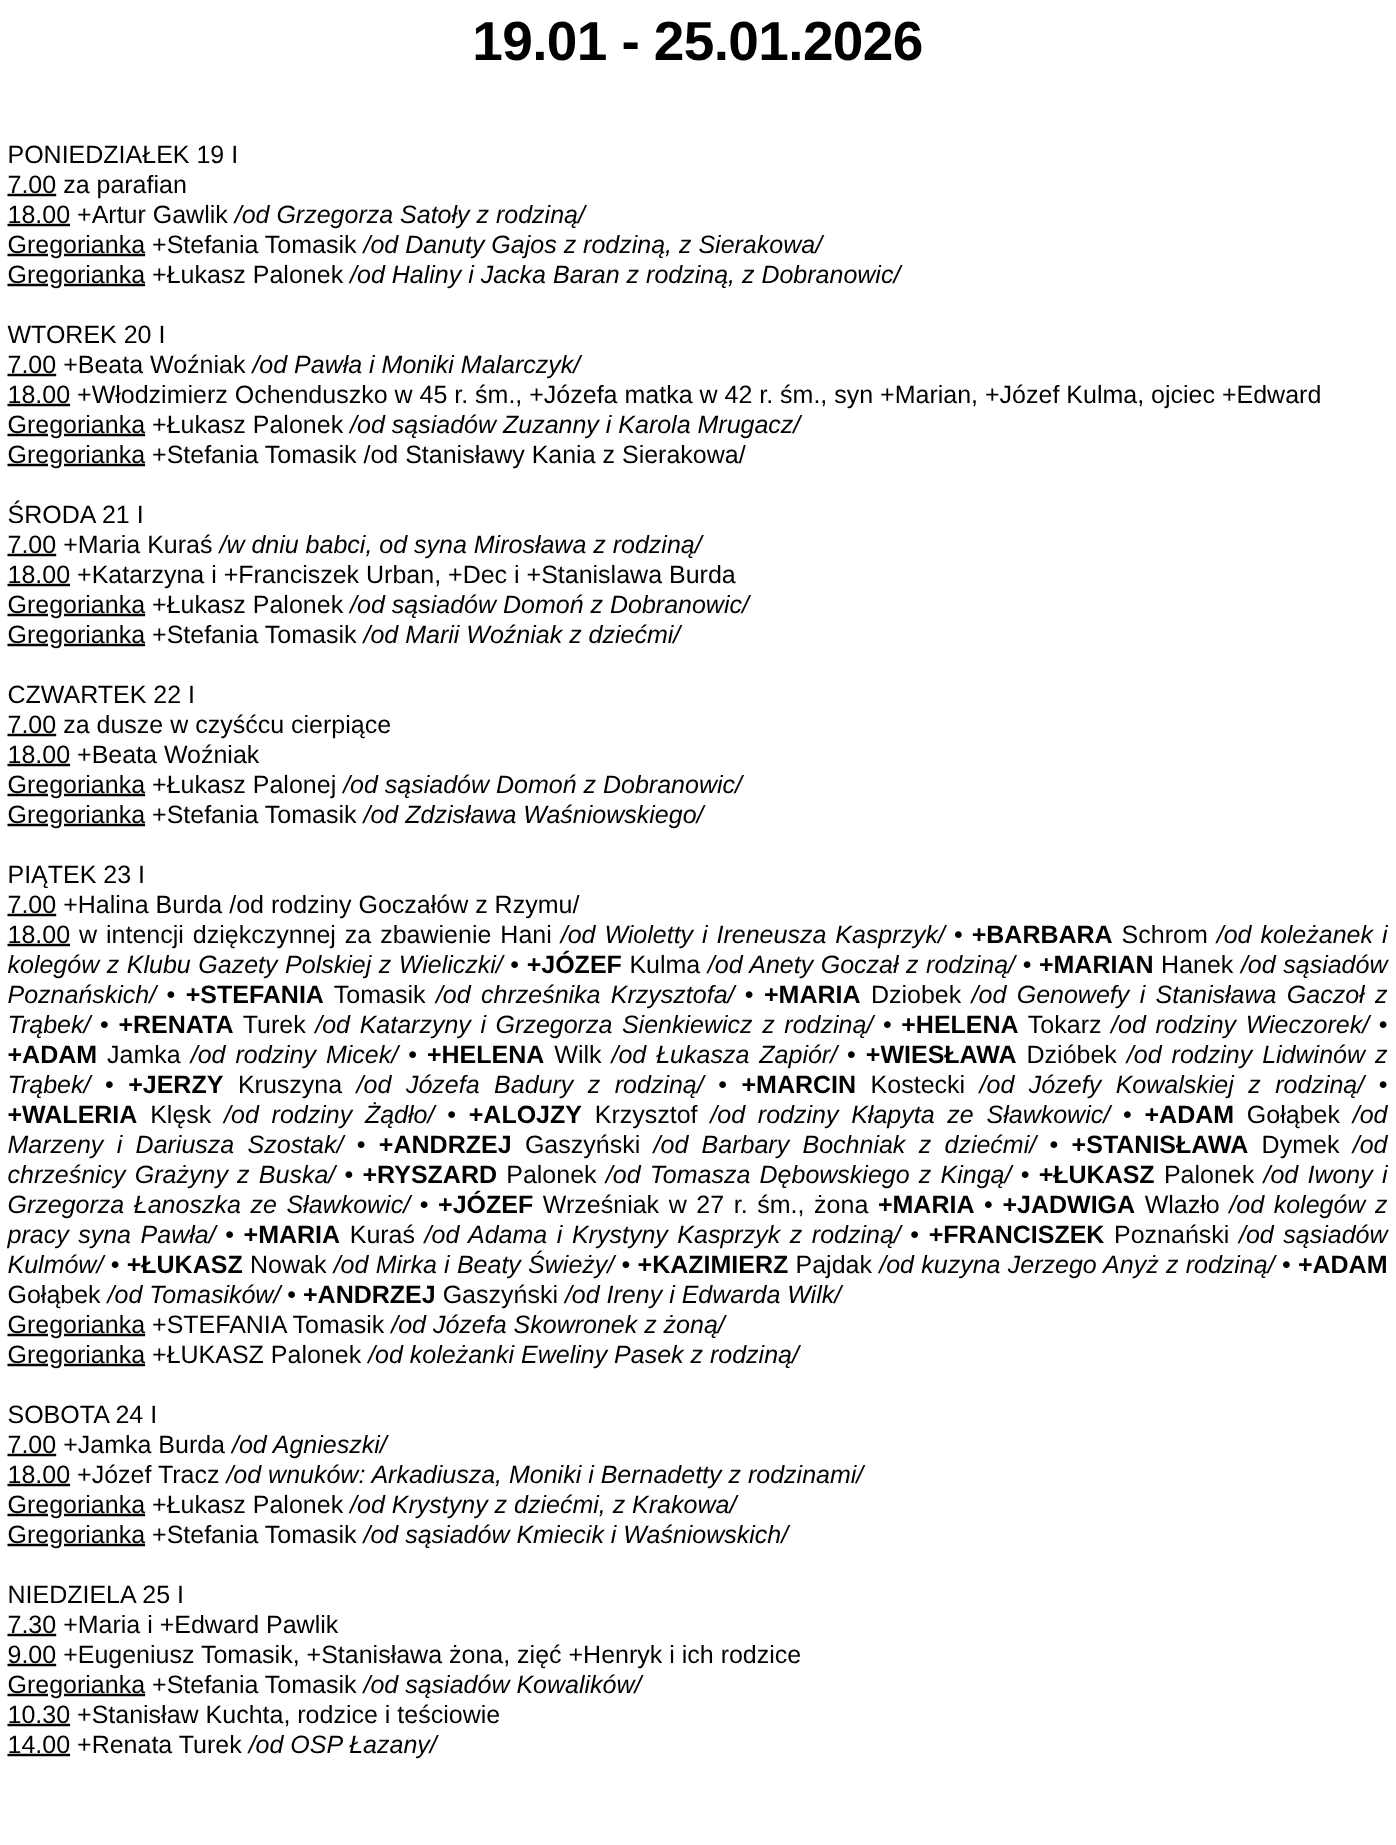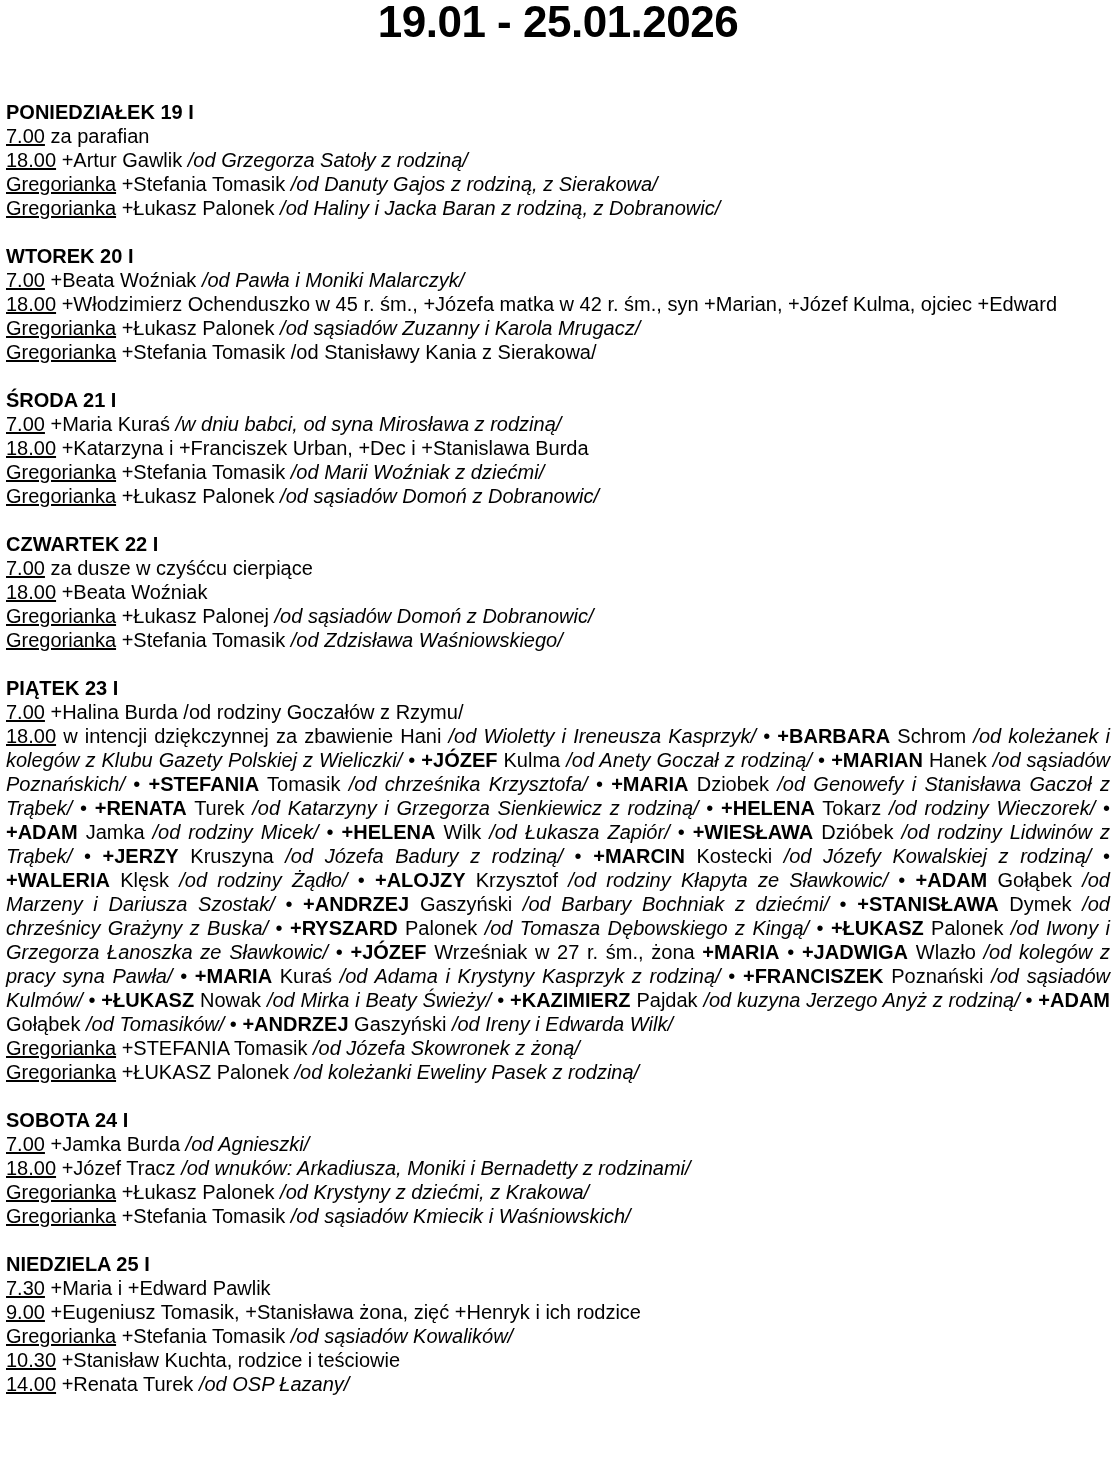--- a/index.html
+++ b/index.html
@@ -5,34 +5,34 @@
   html, body { margin: 0; padding: 0; background: #ffffff; }
   body {
     width: 1117px;
     height: 1476px;
     overflow: hidden;
     font-family: "Liberation Sans", sans-serif;
     color: #000000;
     font-size: 20px;
     line-height: 24px;
   }
-  .page { position: relative; padding: 0 7px 0 6px; }
+  .page { position: relative; padding: 12px 7px 0 6px; }
   .title {
     text-align: center;
     font-weight: bold;
     font-size: 44px;
     line-height: 44px;
     padding-top: 0px;
     margin: 0;
     height: 44px;
     letter-spacing: -0.5px;
   }
   .title-gap { height: 56px; }
   .day { margin-bottom: 24px; }
-  .day-head { font-weight: bold; }
+  .day-head { font-weight: normal; }
   .line { white-space: normal; }
   .time { text-decoration: underline; margin-top: 21px; }
   i { font-style: italic; }
   .justify { text-align: justify; text-align-last: left; }
   b.nm { font-weight: bold; }
 </style>
 </head>
 <body>
 
 <div class="page">
@@ -50,22 +50,22 @@
         <div class="day-head">WTOREK 20 I</div>
         <div class="line"><span class="time">7.00</span>  <span>+Beata Woźniak</span> <i>/od Pawła i Moniki Malarczyk/</i></div>
         <div class="line"><span class="time">18.00</span>  <span>+Włodzimierz Ochenduszko w 45 r. śm., +Józefa matka w 42 r. śm., syn +Marian, +Józef Kulma, ojciec +Edward</span></div>
         <div class="line"><span class="time">Gregorianka</span>  <span>+Łukasz Palonek</span> <i>/od sąsiadów Zuzanny i Karola Mrugacz/</i></div>
         <div class="line"><span class="time">Gregorianka</span>  <span>+Stefania Tomasik /od Stanisławy Kania z Sierakowa/</span></div>
       </div>
       <div class="day">
         <div class="day-head">ŚRODA 21 I</div>
         <div class="line"><span class="time">7.00</span>  <span>+Maria Kuraś</span> <i>/w dniu babci, od syna Mirosława z rodziną/</i></div>
         <div class="line"><span class="time">18.00</span>  <span>+Katarzyna i +Franciszek Urban, +Dec i +Stanislawa Burda</span></div>
+        <div class="line"><span class="time">Gregorianka</span>  <span>+Łukasz Palonek</span> <i>/od sąsiadów Domoń z Dobranowic/</i></div>
         <div class="line"><span class="time">Gregorianka</span>  <span>+Stefania Tomasik</span> <i>/od Marii Woźniak z dziećmi/</i></div>
-        <div class="line"><span class="time">Gregorianka</span>  <span>+Łukasz Palonek</span> <i>/od sąsiadów Domoń z Dobranowic/</i></div>
       </div>
       <div class="day">
         <div class="day-head">CZWARTEK 22 I</div>
         <div class="line"><span class="time">7.00</span>  <span>za dusze w czyśćcu cierpiące</span></div>
         <div class="line"><span class="time">18.00</span>  <span>+Beata Woźniak</span></div>
         <div class="line"><span class="time">Gregorianka</span>  <span>+Łukasz Palonej</span> <i>/od sąsiadów Domoń z Dobranowic/</i></div>
         <div class="line"><span class="time">Gregorianka</span>  <span>+Stefania Tomasik</span> <i>/od Zdzisława Waśniowskiego/</i></div>
       </div>
       <div class="day">
         <div class="day-head">PIĄTEK 23 I</div>

